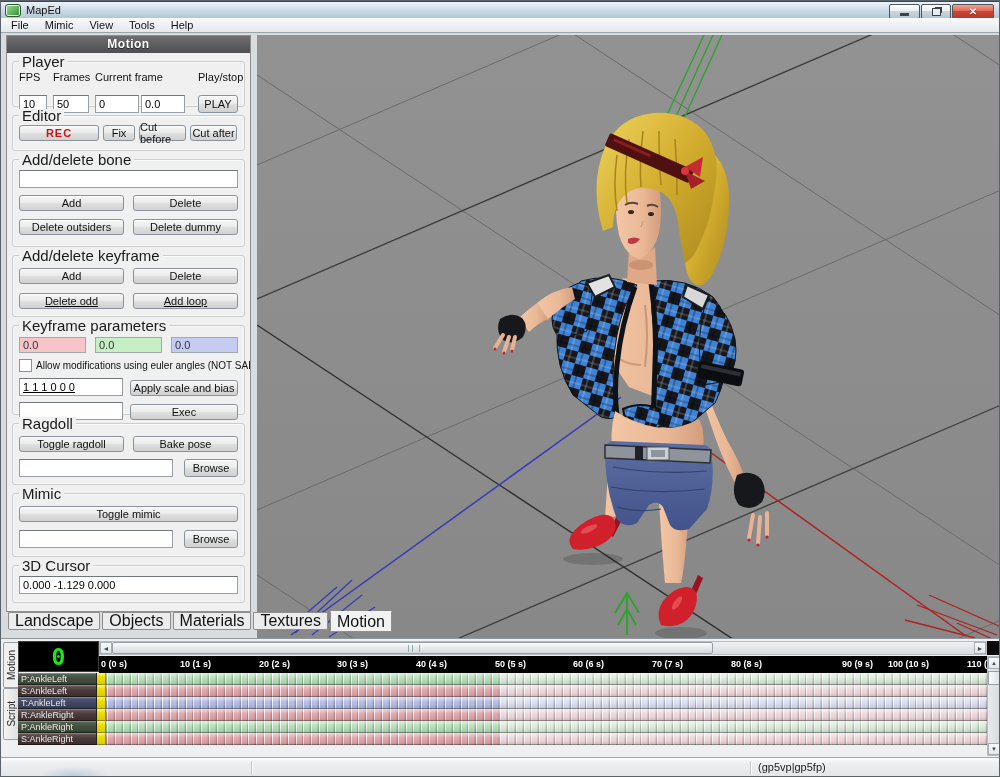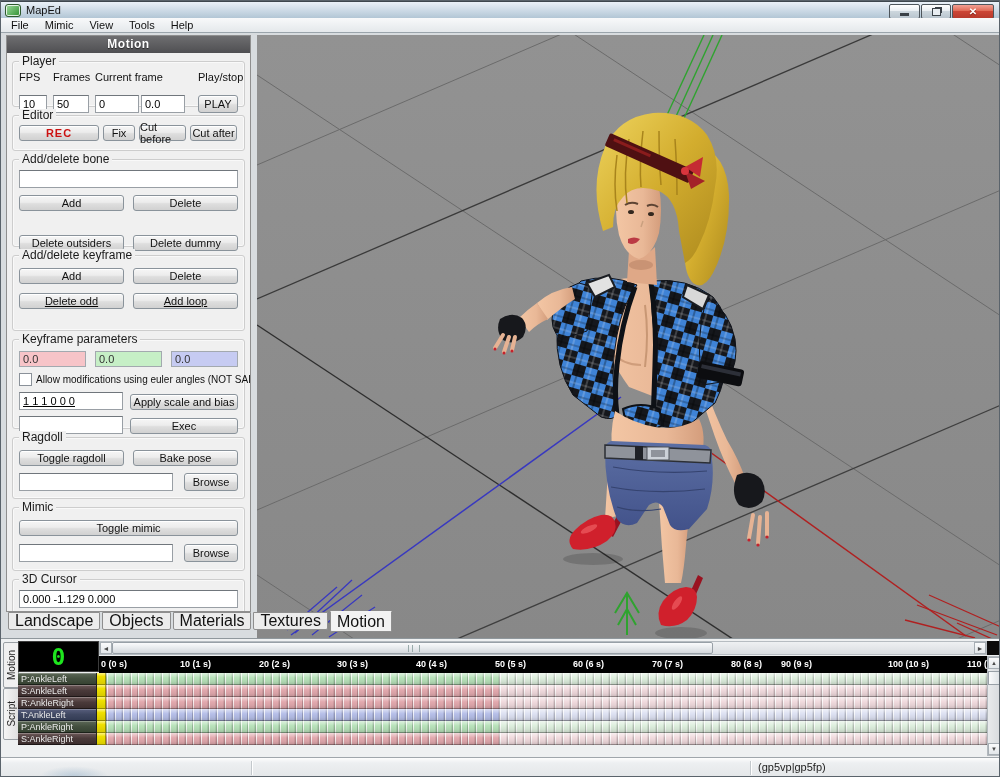--- a/index.html
+++ b/index.html
@@ -33,21 +33,21 @@
   
   .panel{position:absolute;left:5px;top:34px;width:245px;height:577px;background:#f0f0f0;
     border:1px solid #8f8f8f;box-sizing:border-box;overflow:hidden;}
   .panel-header{height:17px;line-height:17px;text-align:center;color:#fff;
     font-size:12px;font-weight:bold;letter-spacing:.5px;
     background:linear-gradient(180deg,#6e6e70,#4f4f52);text-shadow:0 1px 1px #222;}
   .panel-content{padding:0 5px;}
   .group{position:relative;border:1px solid #cdcdcd;border-radius:3px;margin-top:8px;
     padding:9px 6px 5px 6px;box-sizing:border-box;box-shadow:inset 0 0 0 1px rgba(255,255,255,.6);}
   .group-label{position:absolute;top:-7px;left:6px;background:#f0f0f0;padding:0 3px;
-    font-size:12px;color:#1a1a1a;line-height:13px;}
+    font-size:15px;color:#1a1a1a;line-height:13px;}
   .row{display:flex;align-items:flex-end;}
   .btn{height:16px;font-size:11px;color:#111;border:1px solid #8a939b;border-radius:3px;
     background:linear-gradient(180deg,#f6f6f6,#ececec 45%,#dedede 55%,#d1d1d1);
     box-shadow:inset 0 1px 0 #fff;display:flex;align-items:center;justify-content:center;
     box-sizing:border-box;}
   .tinput{border:1px solid #999fa5;border-top-color:#70767c;background:#fff;font-size:11px;
     font-family:"Liberation Sans",sans-serif;padding:0 3px;height:18px;box-sizing:border-box;}
   .collabel{font-size:11px;color:#111;margin-bottom:12px;display:block;}
   
   .player-row{display:flex;gap:6px;}
@@ -199,27 +199,27 @@
         </div>
       </div>
 
       <div class="group" style="height:88px;">
         <span class="group-label">Add/delete bone</span>
         <input class="tinput" style="width: 100%;" value="">
         <div class="row" style="justify-content:space-between;margin-top:7px;">
           <div class="btn" style="width:105px;">Add</div>
           <div class="btn" style="width:105px;">Delete</div>
         </div>
-        <div class="row" style="justify-content:space-between;margin-top:24px;">
+        <div class="row" style="justify-content:space-between;margin-top:8px;">
           <div class="btn" style="width:105px;">Delete outsiders</div>
           <div class="btn" style="width:105px;">Delete dummy</div>
         </div>
       </div>
 
-      <div class="group" style="height:76px;">
+      <div class="group" style="height:62px;">
         <span class="group-label">Add/delete keyframe</span>
         <div class="row" style="justify-content:space-between;margin-top:3px;">
           <div class="btn" style="width:105px;">Add</div>
           <div class="btn" style="width:105px;">Delete</div>
         </div>
         <div class="row" style="justify-content:space-between;margin-top:9px;text-decoration:underline;">
           <div class="btn" style="width:105px;">Delete odd</div>
           <div class="btn" style="width:105px;">Add loop</div>
         </div>
       </div>
@@ -481,50 +481,50 @@
     <div class="ruler">
       <span style="left:2px">0 (0 s)</span>
       <span style="left:81px">10 (1 s)</span>
       <span style="left:160px">20 (2 s)</span>
       <span style="left:238px">30 (3 s)</span>
       <span style="left:317px">40 (4 s)</span>
       <span style="left:396px">50 (5 s)</span>
       <span style="left:474px">60 (6 s)</span>
       <span style="left:553px">70 (7 s)</span>
       <span style="left:632px">80 (8 s)</span>
-      <span style="left:682px">90 (9 s)</span>
+      <span style="left:743px">90 (9 s)</span>
       <span style="left:789px">100 (10 s)</span>
       <span style="left:868px">110 (11 s)</span>
     </div>
 
     <div class="tracks">
       <div class="trow tr-p">
         <div class="lbl">P:AnkleLeft</div>
         <div class="marker"></div>
         <div class="cells sat"></div>
         <div class="cells pale"></div>
       </div>
       <div class="trow tr-s">
         <div class="lbl">S:AnkleLeft</div>
         <div class="marker"></div>
         <div class="cells sat"></div>
         <div class="cells pale"></div>
       </div>
+      <div class="trow tr-t sep-row">
+        <div class="lbl">T:AnkleLeft</div>
+        <div class="marker"></div>
+        <div class="cells sat"></div>
+        <div class="cells pale"></div>
+      </div>
       <div class="trow tr-r">
         <div class="lbl">R:AnkleRight</div>
         <div class="marker"></div>
         <div class="cells sat"></div>
         <div class="cells pale"></div>
       </div>
-      <div class="trow tr-t sep-row">
-        <div class="lbl">T:AnkleLeft</div>
-        <div class="marker"></div>
-        <div class="cells sat"></div>
-        <div class="cells pale"></div>
-      </div>
       <div class="trow tr-p">
         <div class="lbl">P:AnkleRight</div>
         <div class="marker"></div>
         <div class="cells sat"></div>
         <div class="cells pale"></div>
       </div>
       <div class="trow tr-s">
         <div class="lbl">S:AnkleRight</div>
         <div class="marker"></div>
         <div class="cells sat"></div>

